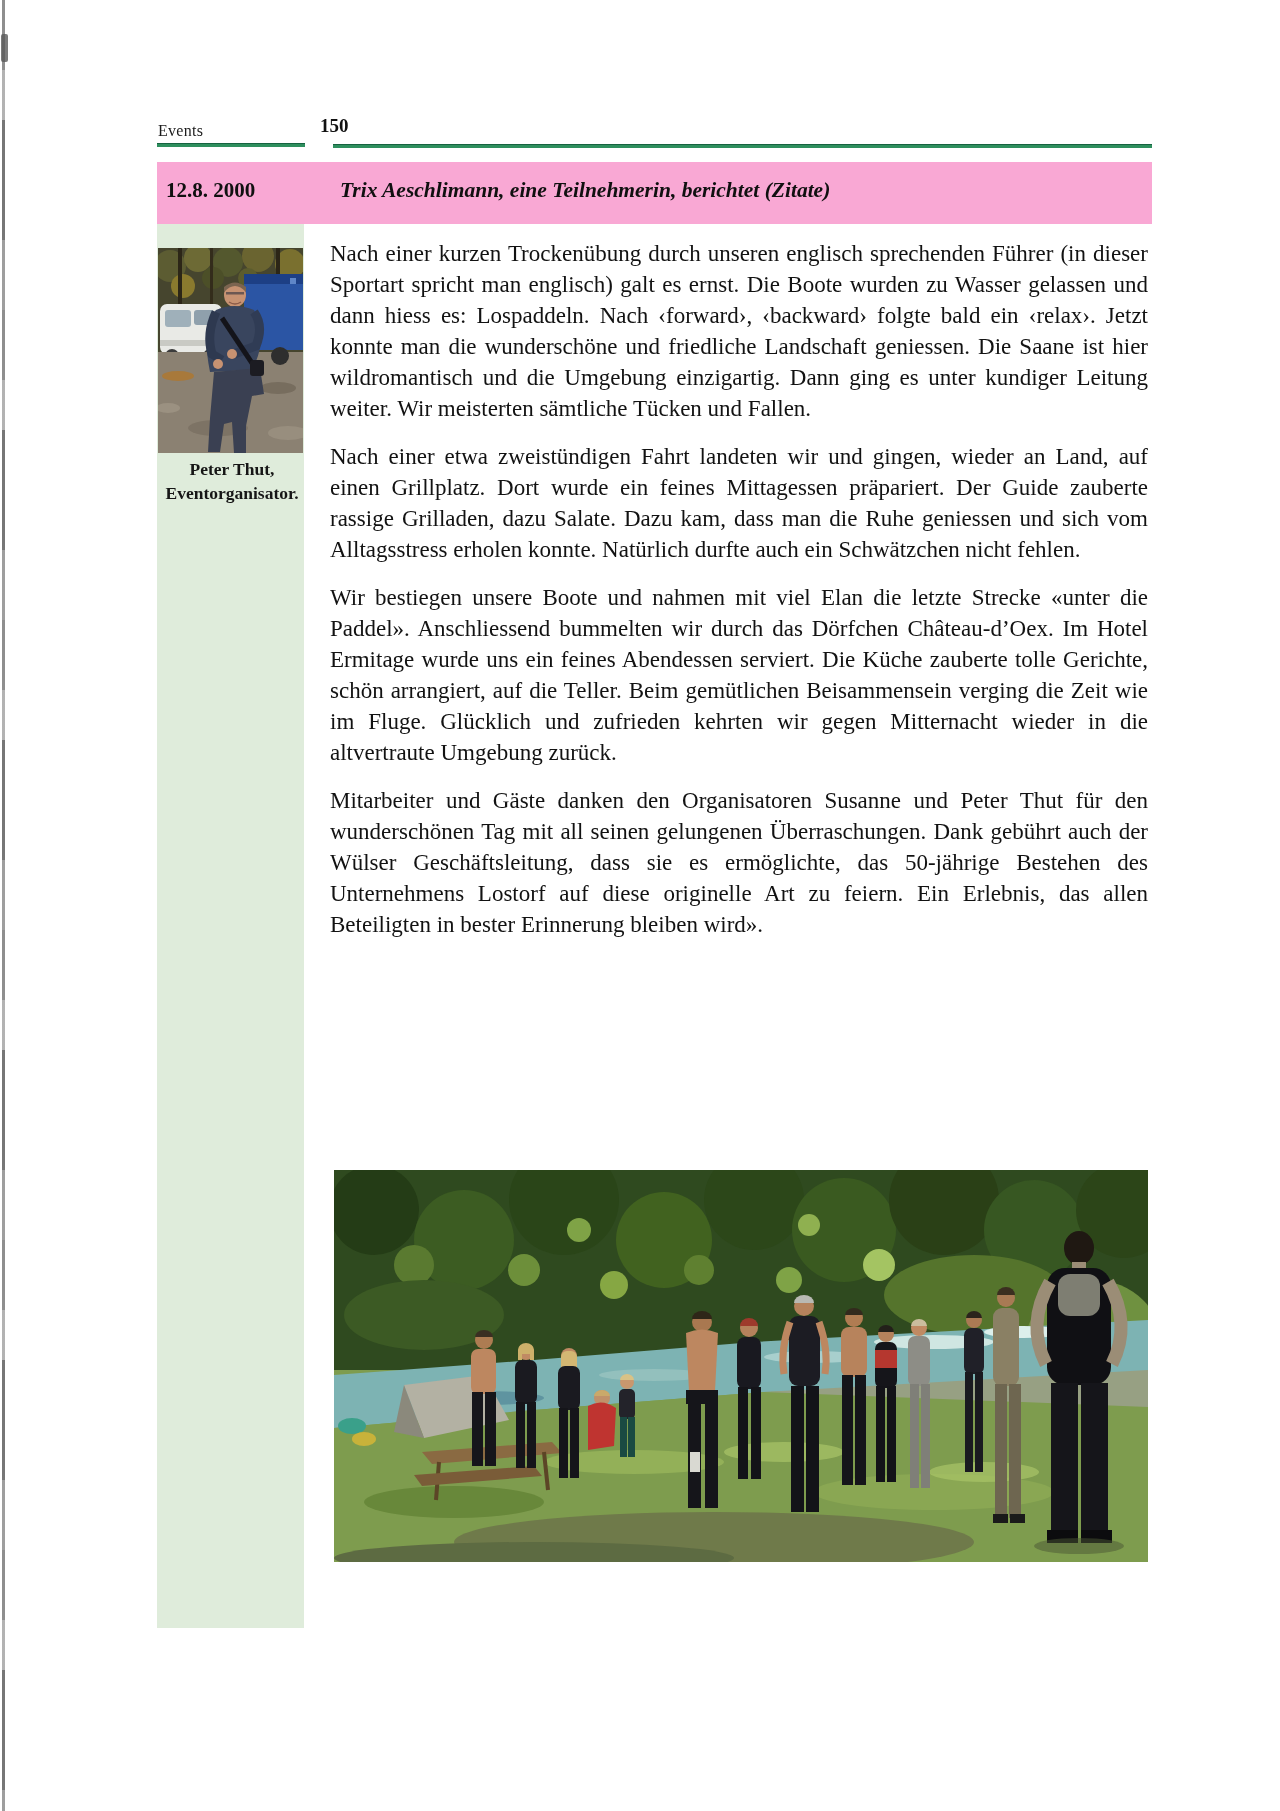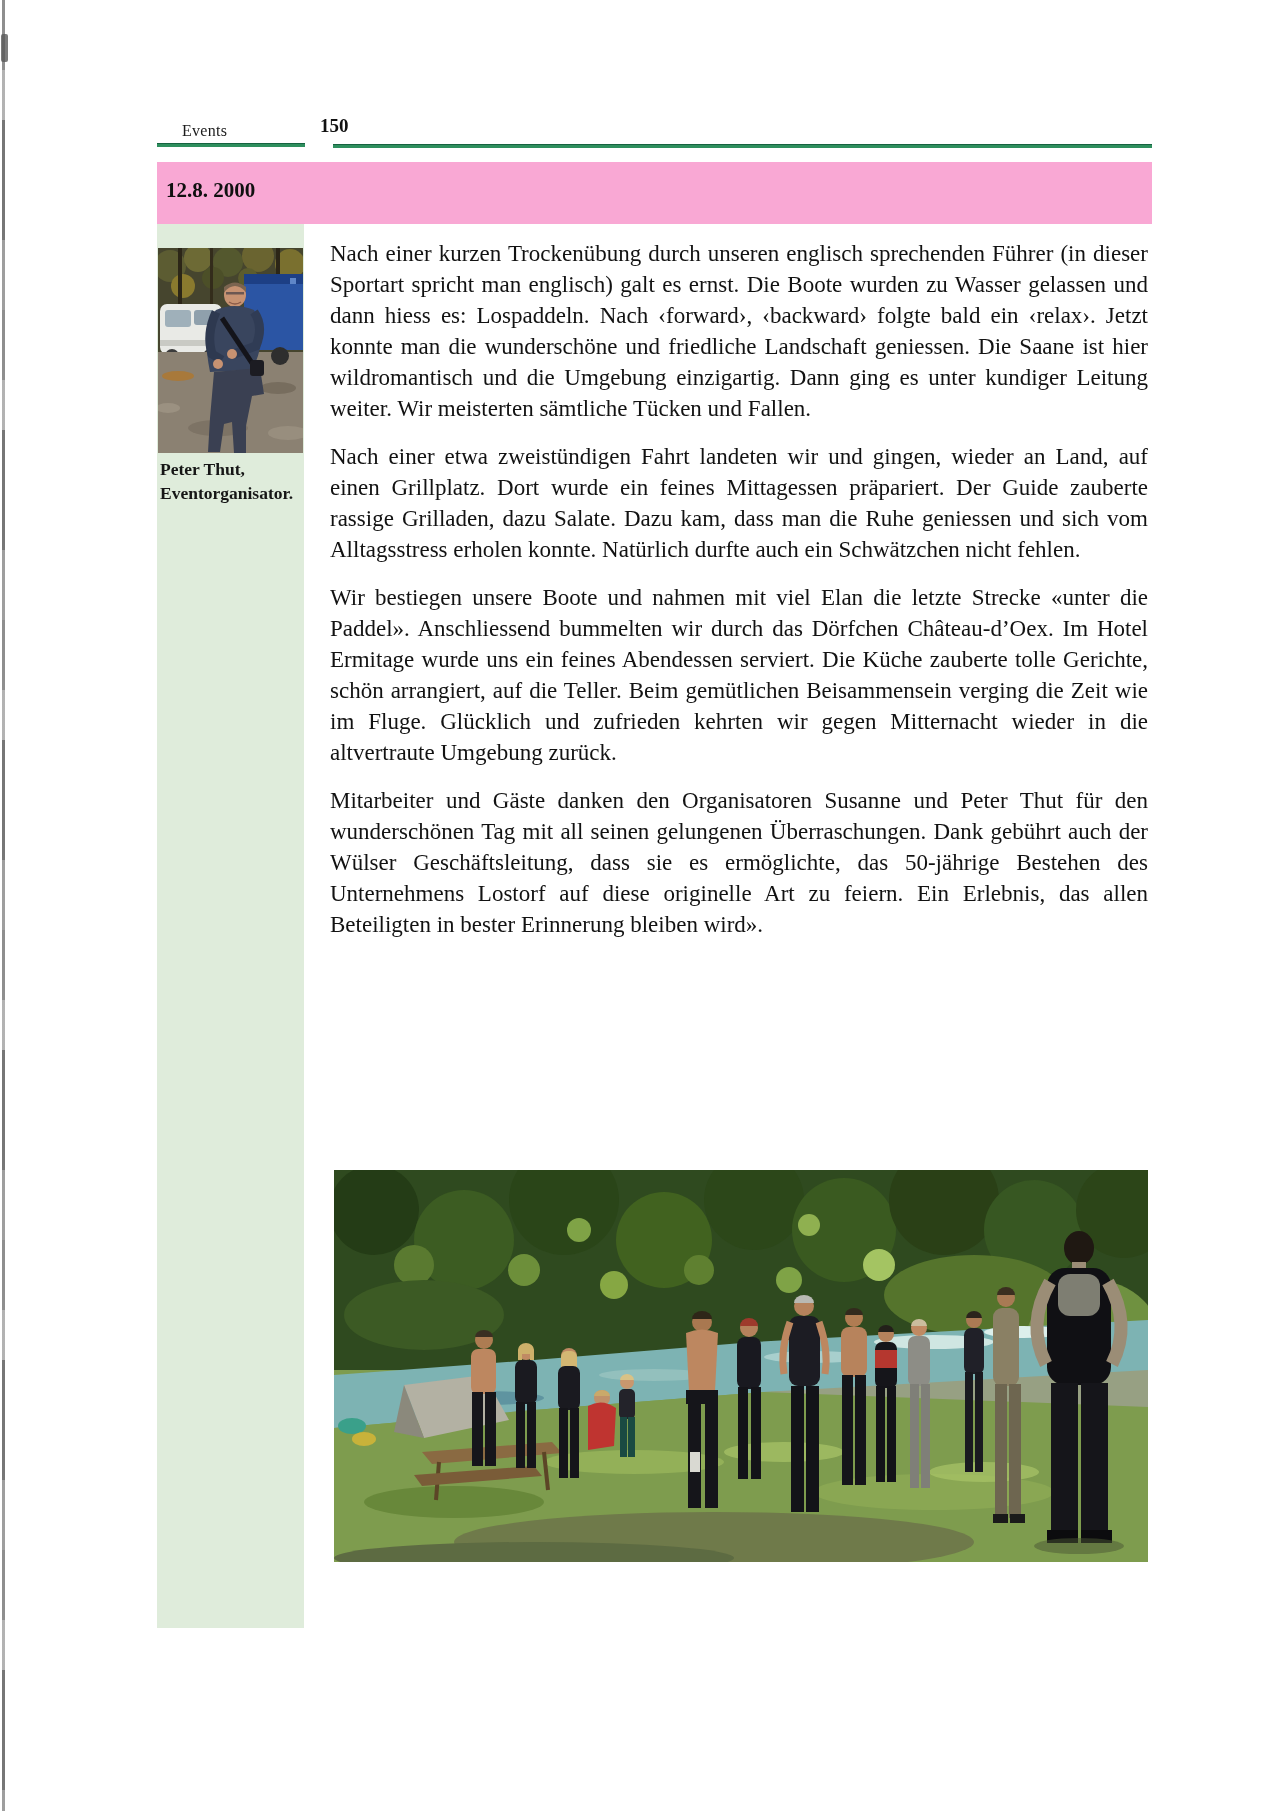--- a/index.html
+++ b/index.html
@@ -17,21 +17,21 @@
       #7a7a7a 0px, #7a7a7a 70px,
       #a5a5a5 70px, #a5a5a5 120px,
       #5e5e5e 120px, #5e5e5e 240px,
       #8d8d8d 240px, #8d8d8d 310px);
     opacity:.85;
   }
   .scan-blob{position:absolute;left:1px;top:34px;width:7px;height:28px;background:#5a5a5a;border-radius:2px;opacity:.8;}
 
   .running-head-section{
     position:absolute;left:158px;top:122px;
-    font-size:16px;color:#1c1c1c;letter-spacing:.3px;margin-left:24px;
+    font-size:16px;color:#1c1c1c;letter-spacing:.3px;
   }
   .page-number{
     position:absolute;left:320px;top:115px;
     font-size:19px;font-weight:bold;color:#111;
   }
   .rule{position:absolute;height:3px;background:#2e8f5e;border-top:1px solid #176341;}
   .rule-short{left:157px;top:143px;width:148px;}
   .rule-long{left:333px;top:144px;width:819px;}
 
   .event-bar{
@@ -47,21 +47,21 @@
     font-size:21.5px;font-weight:bold;font-style:italic;color:#101010;
   }
 
   .sidebar{
     position:absolute;left:157px;top:224px;width:147px;height:1404px;
     background:#dfecdb;
   }
   .portrait{display:block;margin:24px 0 0 1px;}
   .photo-caption{
     margin:4px 0 0 3px;
-    font-size:17.5px;line-height:24px;font-weight:bold;color:#161616;
+    font-size:17.5px;line-height:24px;font-weight:bold;color:#161616;text-align:center;
   }
   .photo-caption span{display:block;}
 
   .article{
     position:absolute;left:330px;top:238px;width:818px;
     color:#121212;
   }
   .article p{
     margin:0 0 17px 0;
     font-size:23px;line-height:31px;
@@ -77,20 +77,21 @@
   <div class="scan-edge"></div>
   <div class="scan-blob"></div>
 
   <span class="running-head-section">Events</span>
   <span class="page-number">150</span>
   <div class="rule rule-short"></div>
   <div class="rule rule-long"></div>
 
   <div class="event-bar">
     <span class="event-date">12.8. 2000</span>
+    <span class="event-title">Trix Aeschlimann, eine Teilnehmerin, berichtet (Zitate)</span>
   </div>
 
   <aside class="sidebar">
     <svg class="portrait" width="145" height="205" viewBox="0 0 145 205">
       <rect width="145" height="112" fill="#46452e"></rect>
       <circle cx="12" cy="18" r="16" fill="#5c5c32"></circle>
       <circle cx="40" cy="10" r="14" fill="#6d6a35"></circle>
       <circle cx="70" cy="14" r="15" fill="#54582e"></circle>
       <circle cx="100" cy="8" r="16" fill="#6a6430"></circle>
       <circle cx="132" cy="16" r="15" fill="#7a702f"></circle>

